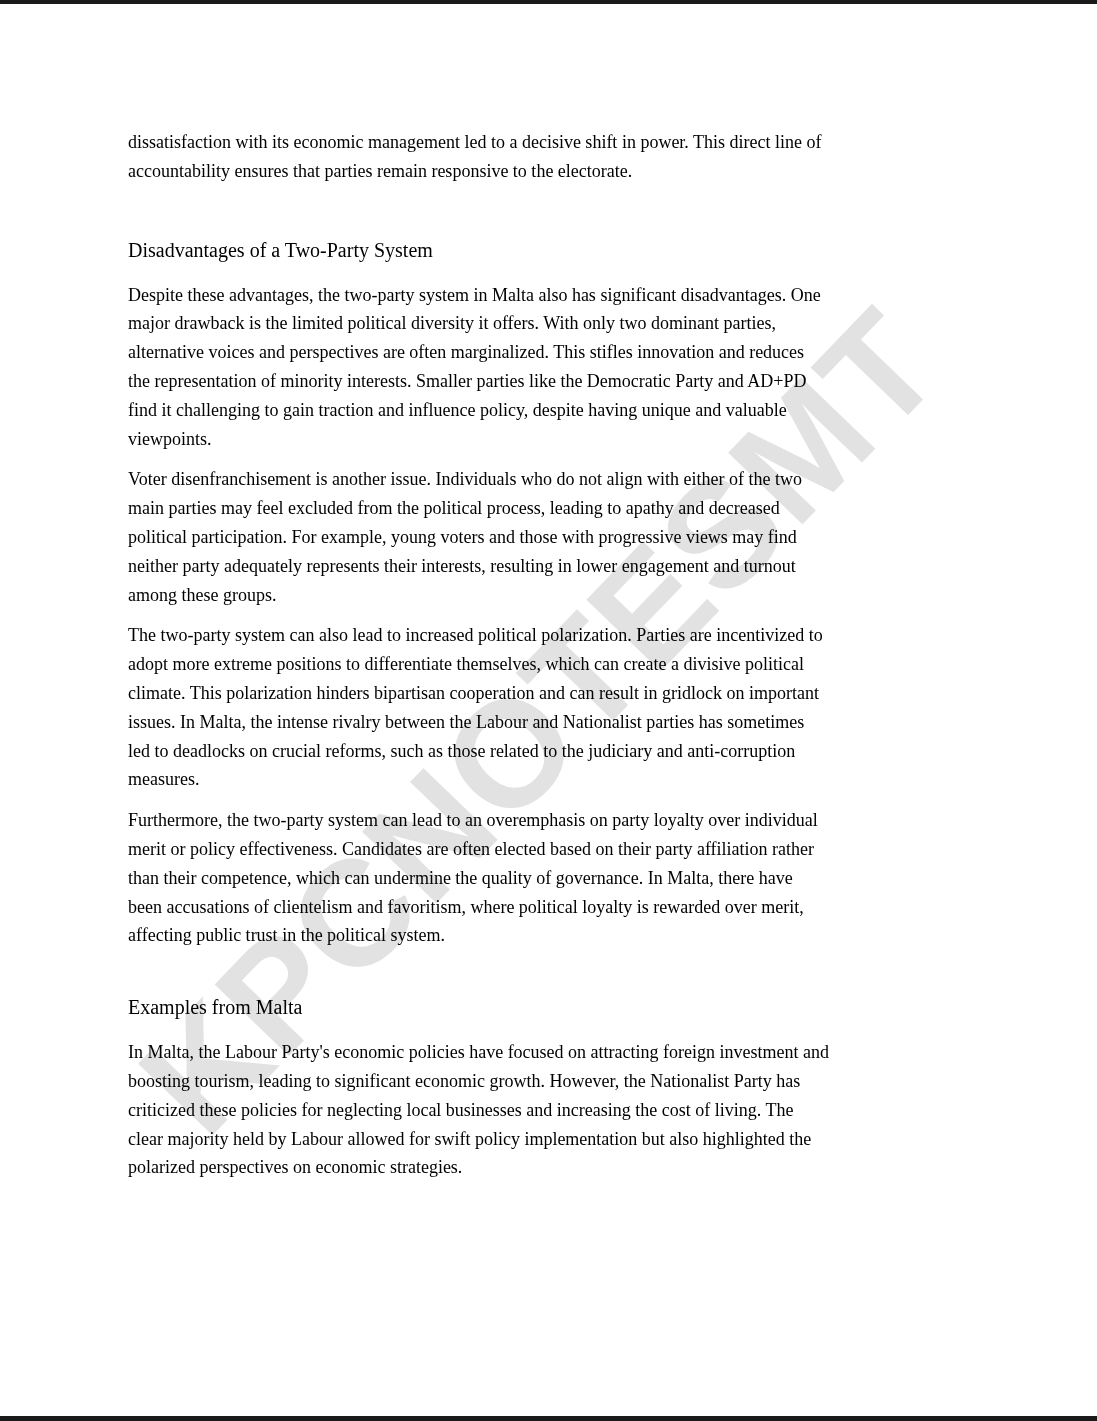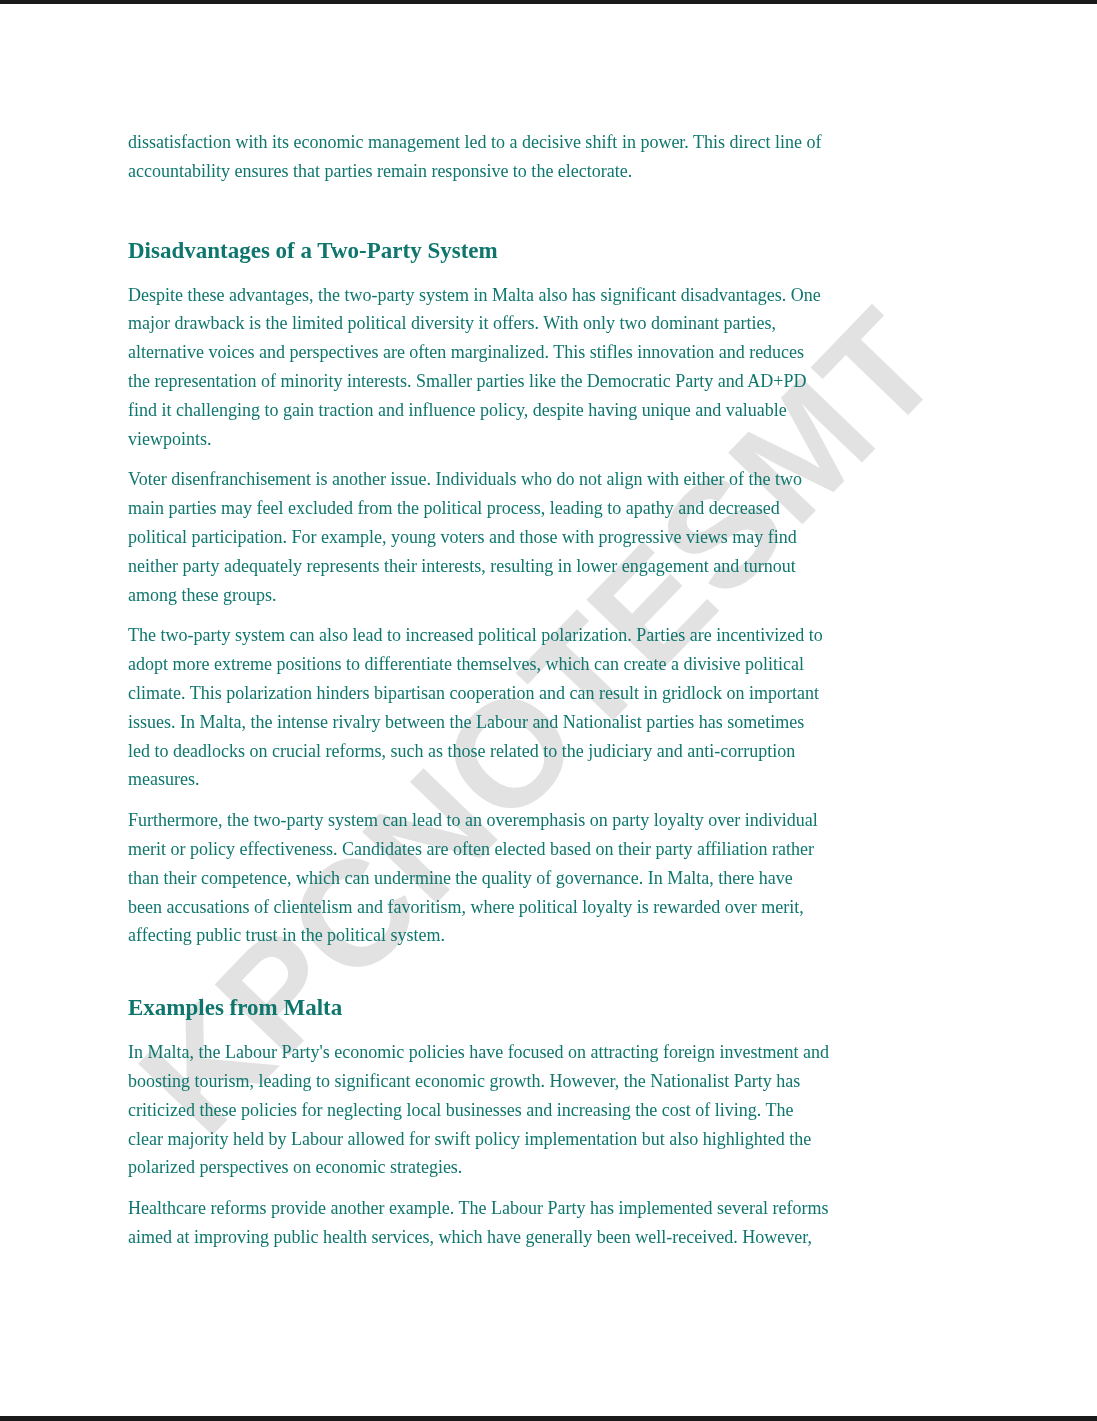--- a/index.html
+++ b/index.html
@@ -34,31 +34,31 @@
     white-space: nowrap;
     z-index: 0;
     user-select: none;
   }
   .content {
     position: absolute;
     left: 128px;
     top: 128px;
     width: 884px;
     z-index: 1;
-    color: #0f766e;
+    color: #000000;
     font-size: 18px;
     line-height: 28.8px;
   }
   .para {
     white-space: pre-line;
     margin-bottom: 12px;
   }
   .heading {
-    font-weight: bold;
-    font-size: 23px;
+    font-weight: normal;
+    font-size: 20px;
     line-height: 29px;
   }
   .heading.h-disadvantages { margin-top: 50px; margin-bottom: 16px; }
   .heading.h-examples { margin-top: 43px; margin-bottom: 16px; }
 </style>
 </head>
 <body>
 
 <div class="page">
 
@@ -100,20 +100,18 @@
 affecting public trust in the political system.</div>
 
     <div class="heading h-examples">Examples from Malta</div>
 
     <div class="para">In Malta, the Labour Party's economic policies have focused on attracting foreign investment and
 boosting tourism, leading to significant economic growth. However, the Nationalist Party has
 criticized these policies for neglecting local businesses and increasing the cost of living. The
 clear majority held by Labour allowed for swift policy implementation but also highlighted the
 polarized perspectives on economic strategies.</div>
 
-    <div class="para">Healthcare reforms provide another example. The Labour Party has implemented several reforms
-aimed at improving public health services, which have generally been well-received. However,</div>
 
   </div>
 
   <div class="edge-bar bottom"></div>
 
 </div>
 
 </body></html>

